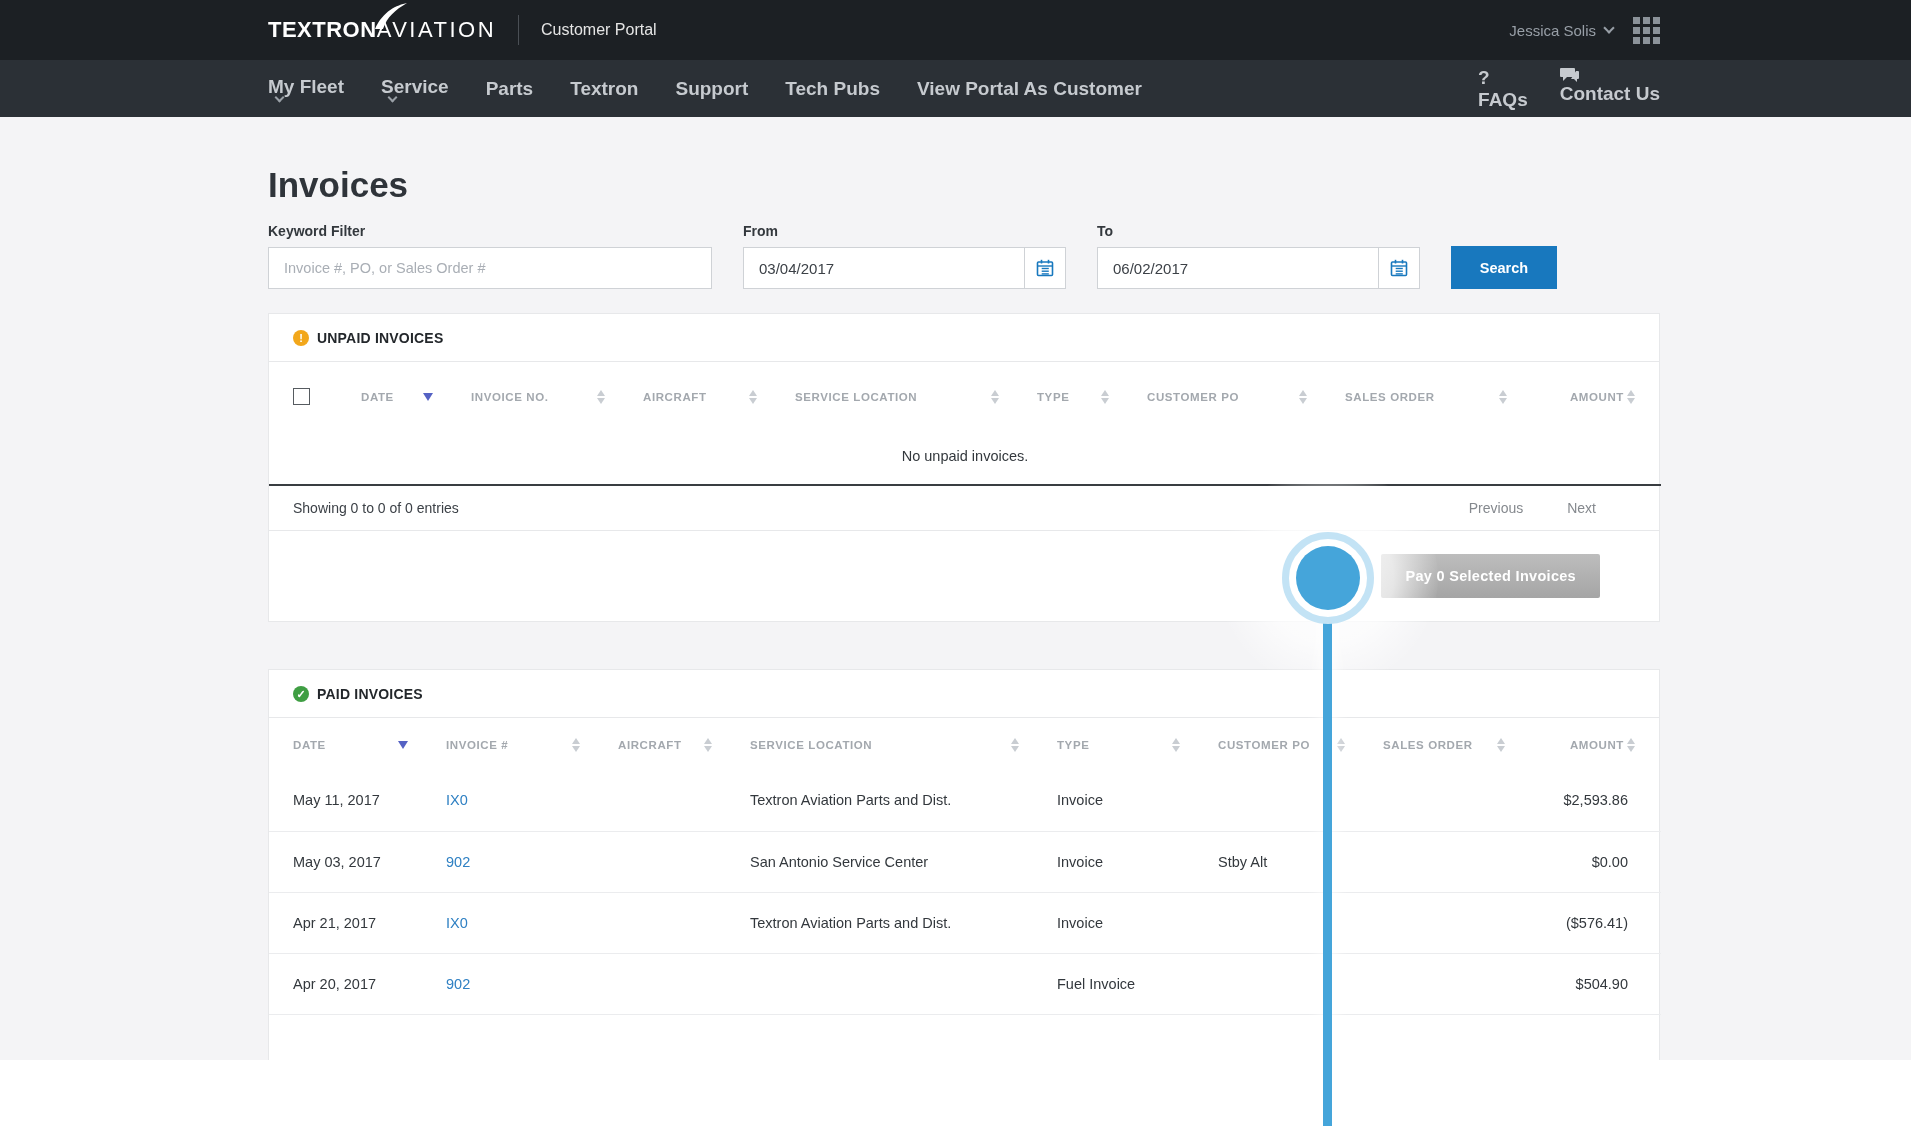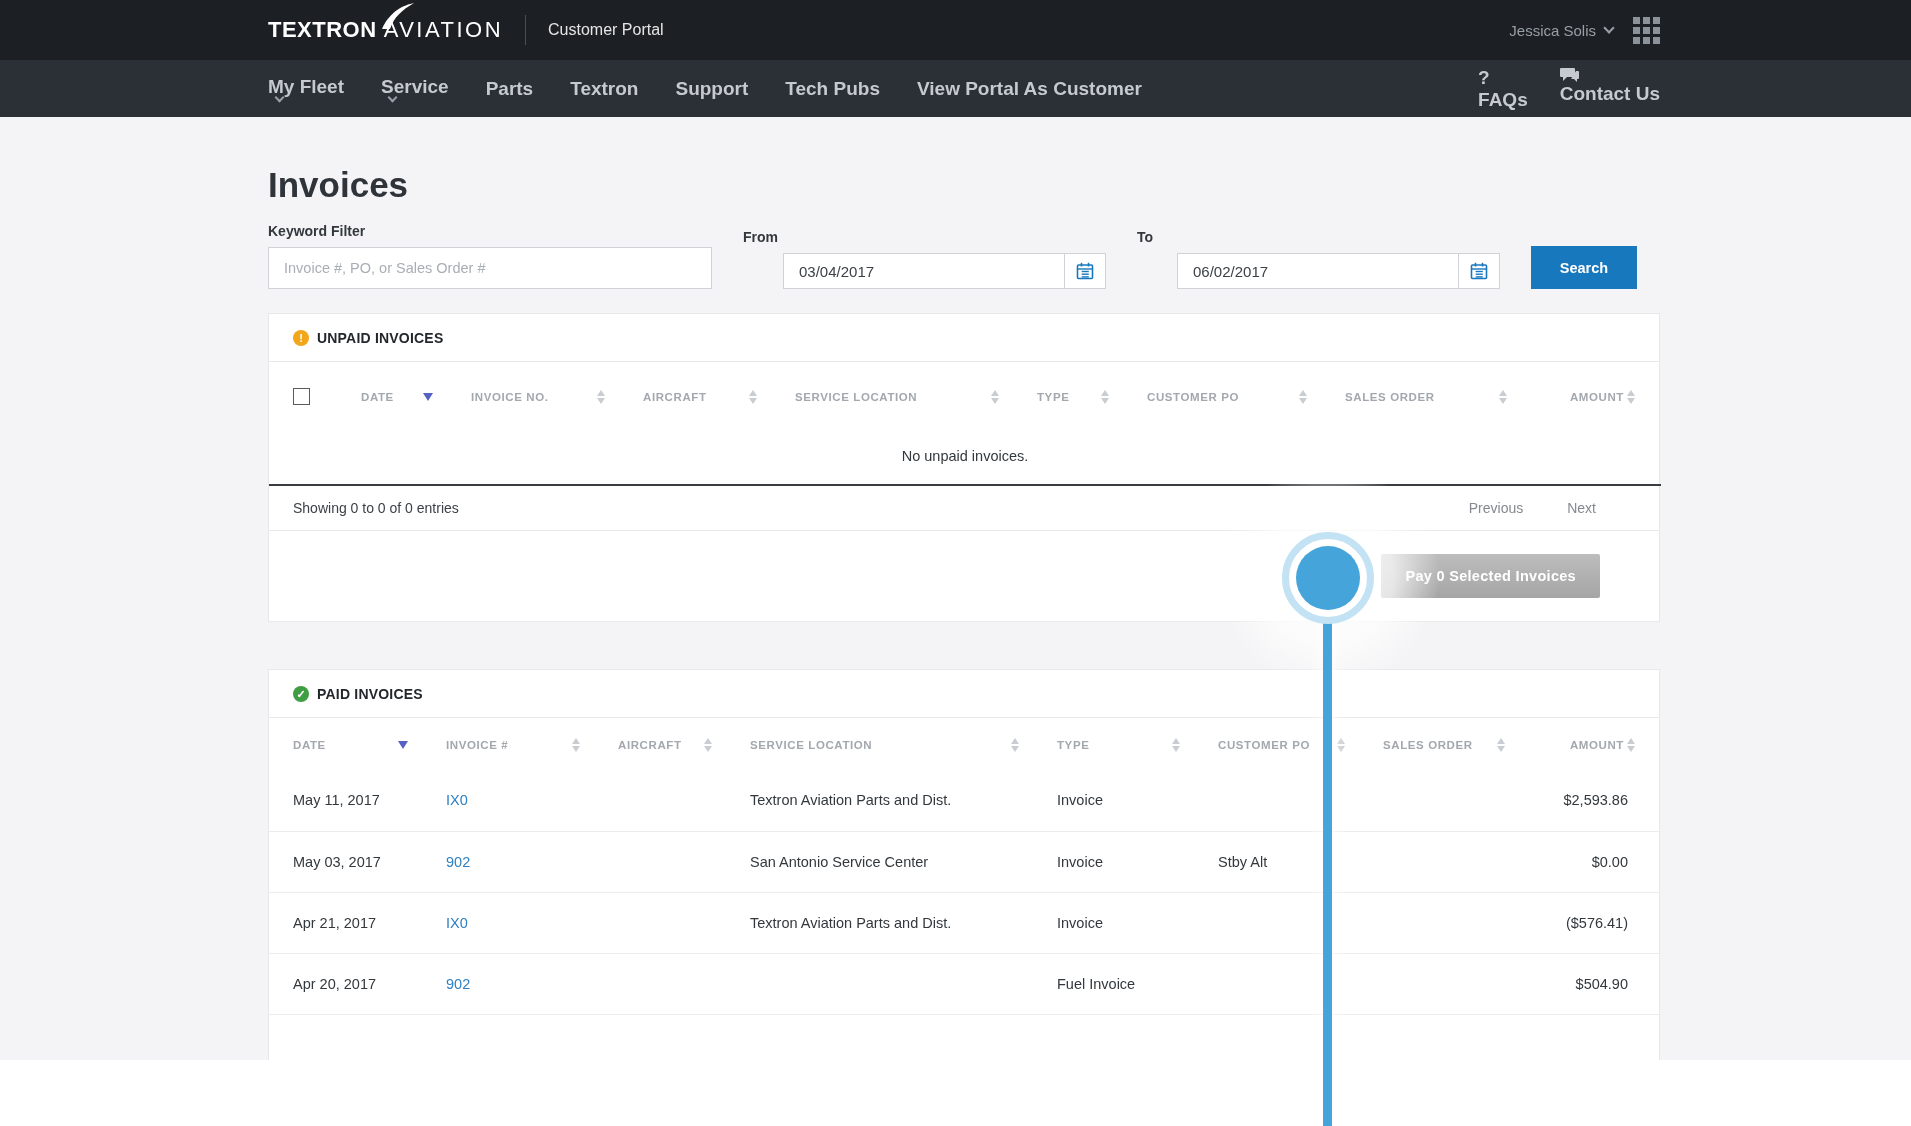--- a/index.html
+++ b/index.html
@@ -9,21 +9,21 @@
     background:#ffffff; font-family:"Liberation Sans", sans-serif;
   }
 
   
   .topbar {
     height:60px; background:#1c2024; display:flex; align-items:center;
     padding:0 251px 0 268px;
   }
   .brand { display:flex; align-items:baseline; color:#fff; }
   .brand-bold { font-size:22px; font-weight:800; letter-spacing:.5px; }
-  .brand-light { font-size:22px; font-weight:300; letter-spacing:2.5px; margin-left:7px; position:relative; }
+  .brand-light { font-size:22px; font-weight:300; letter-spacing:2.5px; position:relative; }
   .feather { position:absolute; top:-14px; left:-4px; }
   .portal-divider { width:1px; height:30px; background:#4a4f55; margin:0 22px; }
   .portal-name { color:#e5e5e5; font-size:16px; }
   .topbar-right { margin-left:auto; display:flex; align-items:center; gap:20px; }
   .user-menu { display:flex; align-items:center; color:#989fa7; font-size:15px; cursor:pointer; }
   .chev { width:8px; height:8px; border-right:2px solid #989fa7; border-bottom:2px solid #989fa7;
           transform:rotate(45deg); display:inline-block; margin-left:9px; margin-top:-5px; }
   .grid-icon { display:grid; grid-template-columns:repeat(3,7px); grid-gap:3px; cursor:pointer; }
   .grid-icon span { width:7px; height:7px; background:#8b9299; }
 
@@ -45,21 +45,21 @@
   h1.page-title { margin:0 0 18px 0; font-size:35px; font-weight:600; color:#2f343a; }
 
   
   .filters { display:flex; gap:31px; align-items:flex-end; }
   .fgroup label { display:block; font-size:14px; font-weight:700; color:#33383d; margin-bottom:8px; }
   .txt-input {
     width:444px; height:42px; border:1px solid #cfd2d6; background:#fff; padding:16px 15px;
     font-size:14.5px; color:#3c4147; font-family:"Liberation Sans", sans-serif; outline:none;
   }
   .txt-input::placeholder { color:#a9aeb5; }
-  .date-box { width:323px; height:36px; border:1px solid #cfd2d6; background:#fff; display:flex;margin-left:40px; }
+  .date-box { width:323px; height:42px; border:1px solid #cfd2d6; background:#fff; display:flex; }
   .date-box input {
     flex:1; border:none; outline:none; padding:0 0 0 15px; font-size:15px; color:#3c4147;
     font-family:"Liberation Sans", sans-serif; background:transparent;
   }
   .cal-btn { width:41px; border-left:1px solid #cfd2d6; display:flex; align-items:center; justify-content:center; cursor:pointer; }
   .search-btn {
     width:106px; height:43px; background:#1878be; color:#fff; border:none; font-weight:700;
     font-size:14.5px; font-family:"Liberation Sans", sans-serif; cursor:pointer;
   }
 

